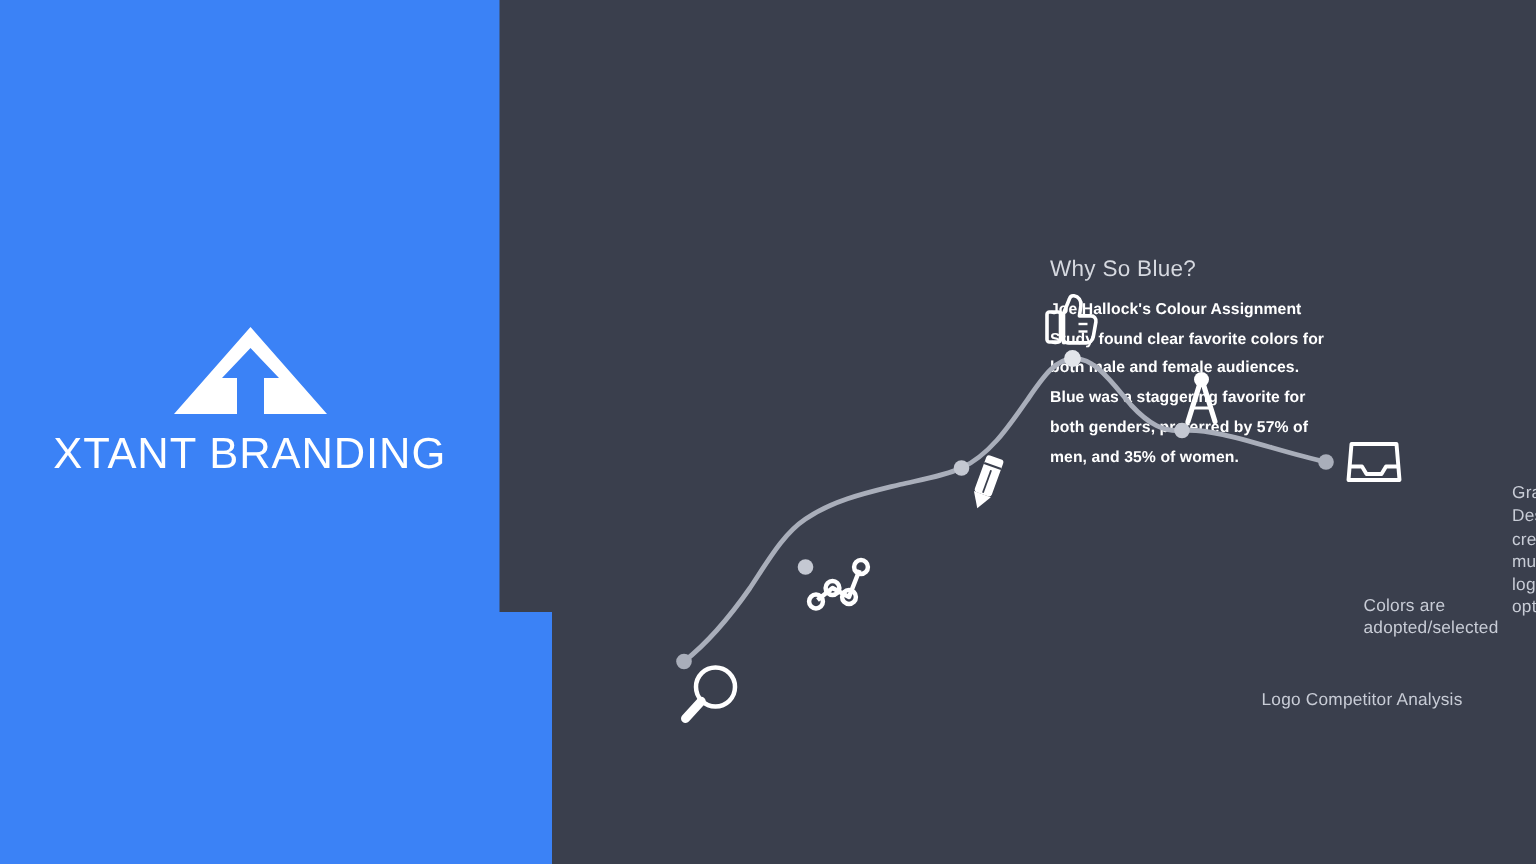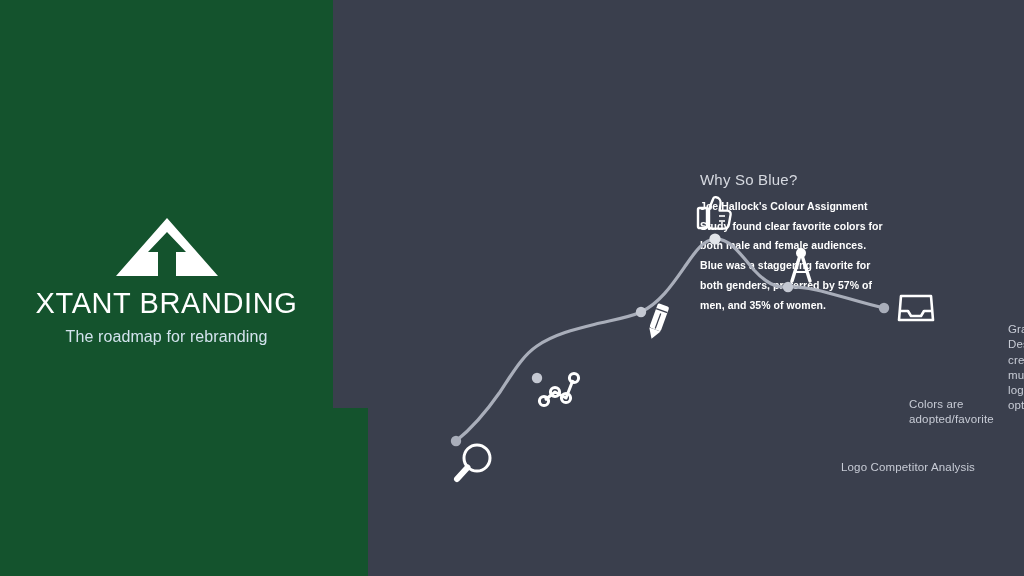--- a/index.html
+++ b/index.html
@@ -23,21 +23,21 @@
     overflow: hidden;
   }
 
   
   #left-panel {
     position: absolute;
     left: 0;
     top: 0;
     width: 368px;
     height: 576px;
-    background: #14532d;
+    background: #3b82f6;
   }
   #brand-block {
     position: absolute;
     left: 0;
     top: 216px;
     width: 333px;
     text-align: center;
   }
   #logo-mark {
     display: block;
@@ -129,34 +129,33 @@
 
     <div id="brand-block">
 
       <svg id="logo-mark" width="106" height="62" viewBox="0 0 106 62">
 
         <path d="M53 2 L104 60 L62 60 L62 36 L72 36 L53 16 L34 36 L44 36 L44 60 L2 60 Z" fill="#ffffff"></path>
       </svg>
 
       <h1 id="brand-title">XTANT BRANDING</h1>
 
-      <p id="brand-subtitle">The roadmap for rebranding</p>
     </div>
   </div>
 
   <div id="right-panel">
 
     <div id="note-block">
       <p id="note-heading">Why So Blue?</p>
       <p id="note-body">Joe Hallock's Colour Assignment Study found clear favorite colors for both male and female audiences. Blue was a staggering favorite for both genders, preferred by 57% of men, and 35% of women.</p>
     </div>
 
     <div id="label-logo-competitor" class="step-label">Logo Competitor Analysis</div>
 
-    <div id="label-colors-selected" class="step-label">Colors are adopted/favorite</div>
+    <div id="label-colors-selected" class="step-label">Colors are adopted/selected</div>
 
     <div id="label-graphic-design" class="step-label">Graphic Design creates
 multiple logo options</div>
 
   </div>
 
   <svg id="roadmap-svg" viewBox="0 0 1024 576">
 
     <path d="M456,441
              C 470,430 486,412 500,392

